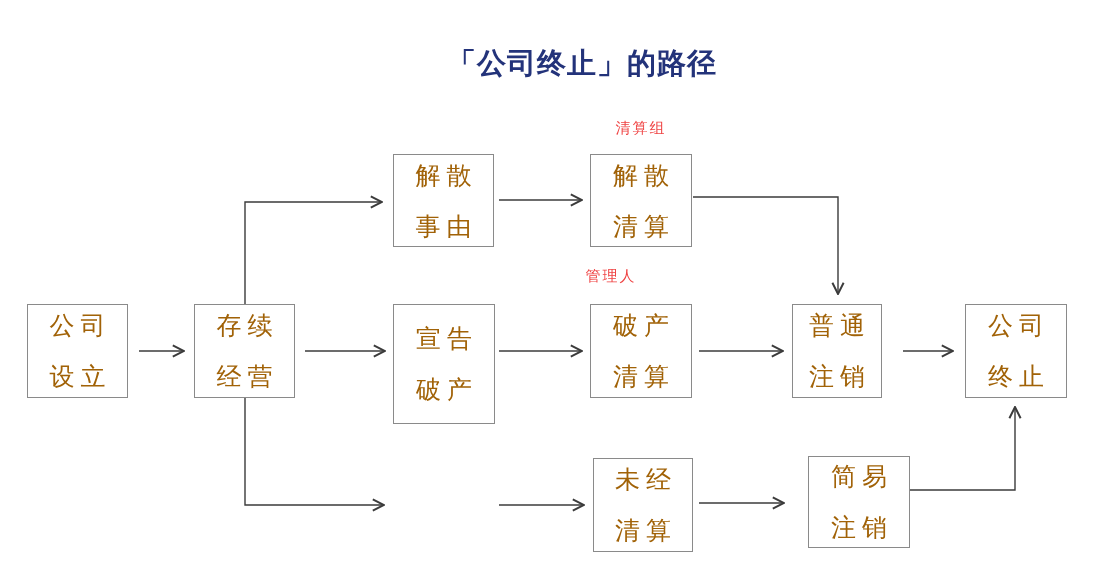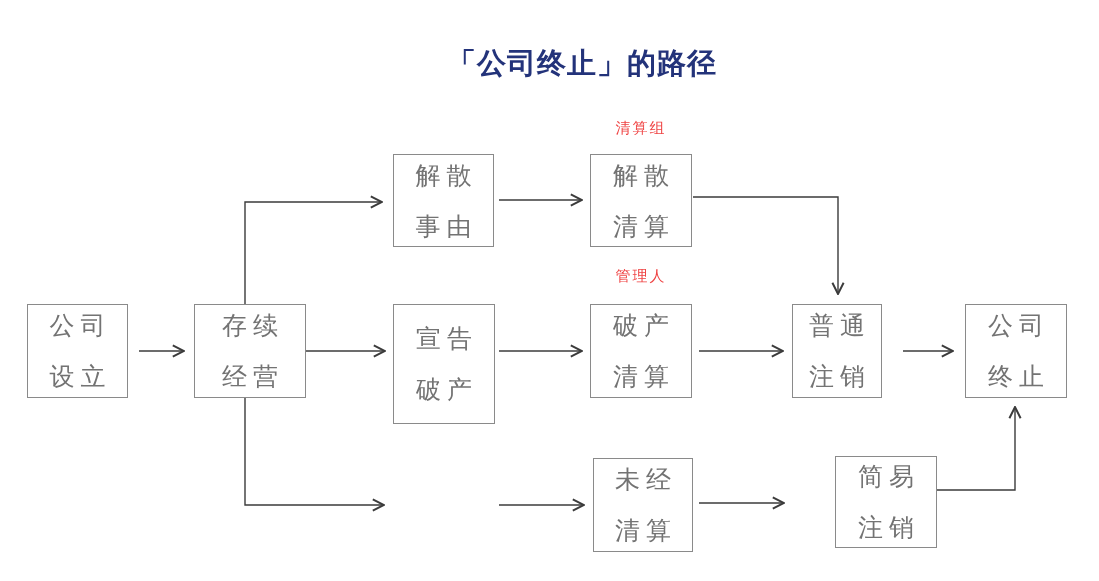--- a/index.html
+++ b/index.html
@@ -9,21 +9,21 @@
   }
   .title{
     position:absolute;left:447px;top:44px;
     font-size:29px;font-weight:bold;color:#23337a;letter-spacing:1px;
     white-space:nowrap;
   }
   .node{
     position:absolute;box-sizing:border-box;
     border:1.5px solid #8a8a8a;background:#ffffff;
     display:flex;flex-direction:column;align-items:center;justify-content:center;
-    font-size:25px;line-height:35px;color:#737373;gap:16px;
+    font-size:25px;line-height:35px;color:#a16207;gap:16px;
   }
   .node span{letter-spacing:6px;margin-right:-6px;white-space:nowrap;}
   .annot{
     position:absolute;width:102px;text-align:center;
     font-size:15px;letter-spacing:2px;color:#ef4444;white-space:nowrap;
   }
   svg.connectors{position:absolute;left:0;top:0;pointer-events:none;}
   svg.connectors path{stroke:#3b3b3b;stroke-width:1.4;fill:none;}
 </style>
 </head>
@@ -47,27 +47,27 @@
     <path d="M499,351 H582" marker-end="url(#arrow)"></path>
     <path d="M499,505 H584" marker-end="url(#arrow)"></path>
     <path d="M693,197 H838 V294" marker-end="url(#arrow)"></path>
     <path d="M699,351 H783" marker-end="url(#arrow)"></path>
     <path d="M699,503 H784" marker-end="url(#arrow)"></path>
     <path d="M903,351 H953" marker-end="url(#arrow)"></path>
     <path d="M896,490 H1015 V407" marker-end="url(#arrow)"></path>
   </svg>
 
   <div class="annot" style="left:590px;top:119px">清算组</div>
-  <div class="annot" style="left:590px;top:267px">管理人</div>
+  <div class="annot" style="left:560px;top:267px">管理人</div>
 
   <div class="node" style="left:27px;top:304px;width:101px;height:94px">
     <span>公司</span>
     <span>设立</span>
   </div>
-  <div class="node" style="left:194px;top:304px;width:112px;height:94px">
+  <div class="node" style="left:194px;top:304px;width:101px;height:94px">
     <span>存续</span>
     <span>经营</span>
   </div>
   <div class="node" style="left:393px;top:304px;width:102px;height:120px">
     <span>宣告</span>
     <span>破产</span>
   </div>
   <div class="node" style="left:590px;top:304px;width:102px;height:94px">
     <span>破产</span>
     <span>清算</span>
@@ -87,18 +87,18 @@
   </div>
   <div class="node" style="left:590px;top:154px;width:102px;height:93px">
     <span>解散</span>
     <span>清算</span>
   </div>
 
   <div class="node" style="left:593px;top:458px;width:100px;height:94px">
     <span>未经</span>
     <span>清算</span>
   </div>
-  <div class="node" style="left:835px;top:456px;width:102px;height:92px">
+  <div class="node" style="left:808px;top:456px;width:102px;height:92px">
     <span>简易</span>
     <span>注销</span>
   </div>
 
 </div>
 
 </body></html>

